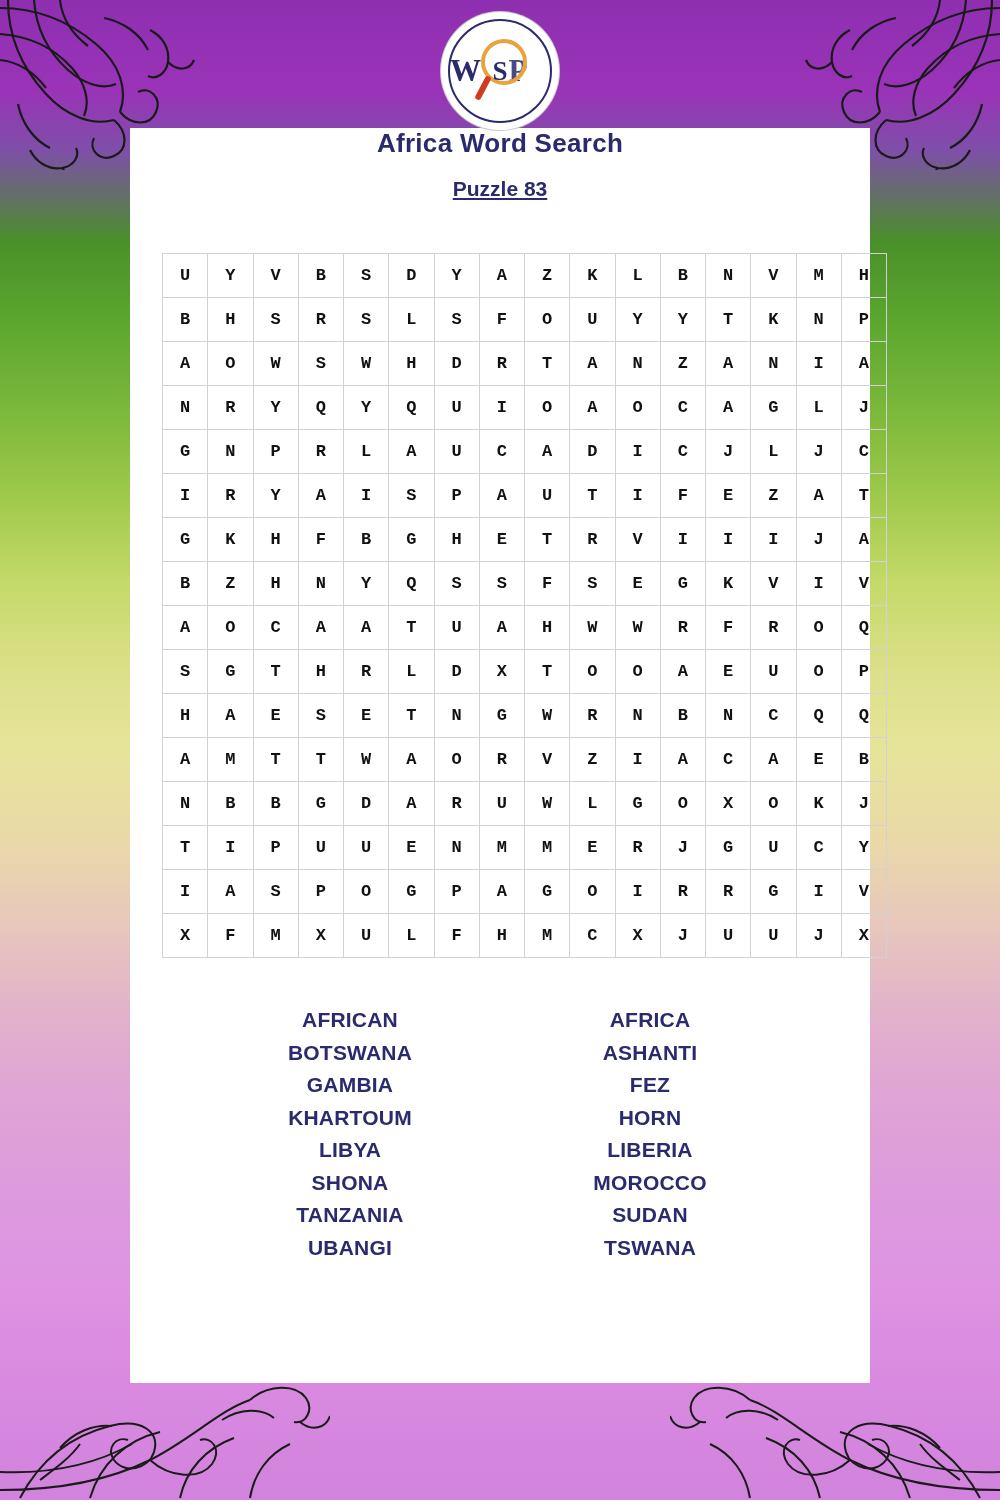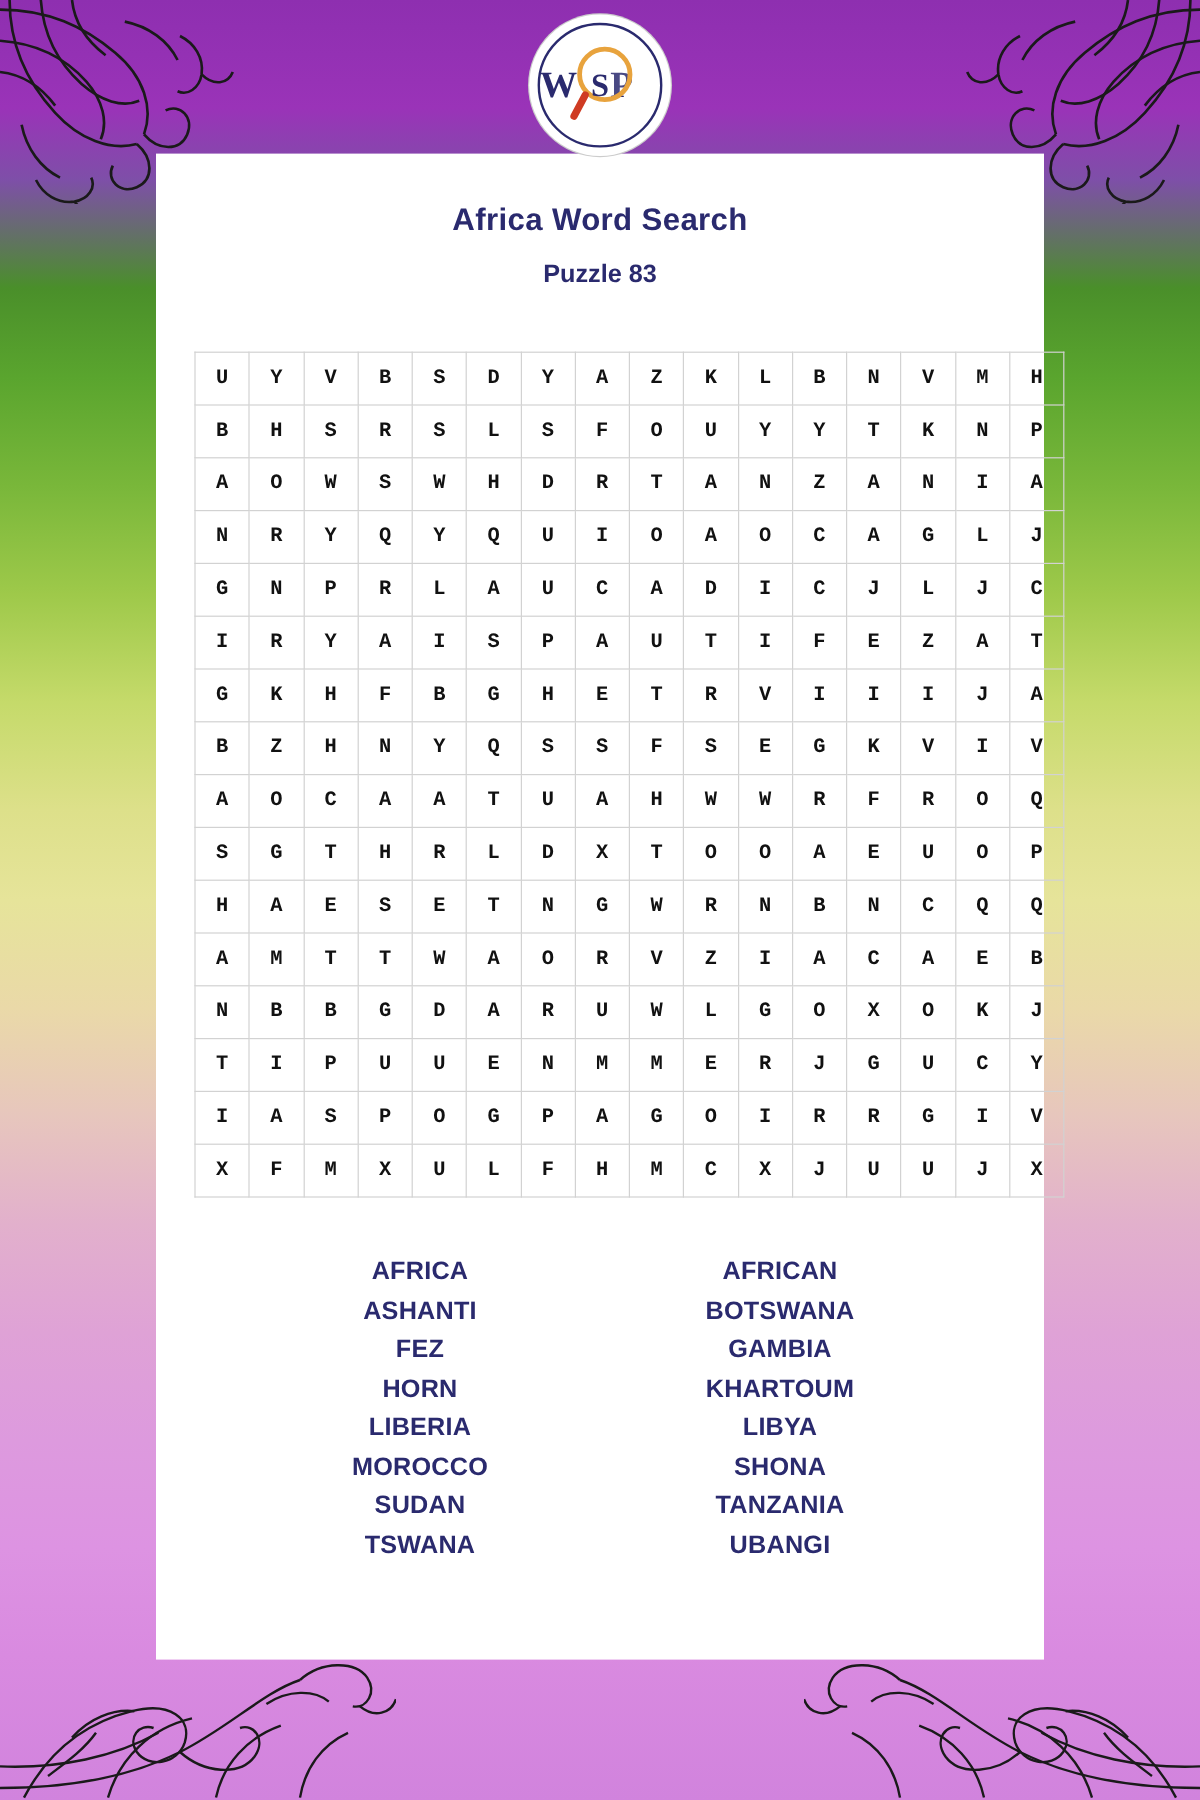--- a/index.html
+++ b/index.html
@@ -59,34 +59,34 @@
   .sheet {
     position: absolute;
     left: 130px;
     top: 128px;
     width: 740px;
     height: 1255px;
     background: #ffffff;
   }
   .title {
     margin: 0;
-    padding-top: 40px;
     text-align: center;
     font-size: 26px;
     font-weight: bold;
     color: #2a2a6e;
     letter-spacing: 0.3px;
   }
   .subtitle {
     margin: 0;
     padding-top: 18px;
     text-align: center;
     font-size: 21px;
     font-weight: bold;
     color: #2a2a6e;
+    text-decoration: underline;
   }
   .grid-wrap {
     margin: 52px auto 0 auto;
     width: 676px;
   }
   table.grid {
     border-collapse: collapse;
     width: 676px;
     table-layout: fixed;
   }
@@ -577,40 +577,40 @@
               <td>U</td>
               <td>U</td>
               <td>J</td>
               <td>X</td>
             </tr>
           </tbody>
       </table>
     </div>
 
     <div class="words">
+      <div class="words-col" id="words-right">
+          <div class="word">AFRICAN</div>
+          <div class="word">BOTSWANA</div>
+          <div class="word">GAMBIA</div>
+          <div class="word">KHARTOUM</div>
+          <div class="word">LIBYA</div>
+          <div class="word">SHONA</div>
+          <div class="word">TANZANIA</div>
+          <div class="word">UBANGI</div>
+        </div>
       <div class="words-col" id="words-left">
           <div class="word">AFRICA</div>
           <div class="word">ASHANTI</div>
           <div class="word">FEZ</div>
           <div class="word">HORN</div>
           <div class="word">LIBERIA</div>
           <div class="word">MOROCCO</div>
           <div class="word">SUDAN</div>
           <div class="word">TSWANA</div>
         </div>
-      <div class="words-col" id="words-right">
-          <div class="word">AFRICAN</div>
-          <div class="word">BOTSWANA</div>
-          <div class="word">GAMBIA</div>
-          <div class="word">KHARTOUM</div>
-          <div class="word">LIBYA</div>
-          <div class="word">SHONA</div>
-          <div class="word">TANZANIA</div>
-          <div class="word">UBANGI</div>
-        </div>
     </div>
   </div>
 
   <div class="logo">
     <div class="logo-inner">
       <div class="logo-letters">
         <span>W</span><span style="opacity:0">&nbsp;&nbsp;</span><span>P</span>
       </div>
       <div class="logo-mag"></div>
       <div class="logo-handle"></div>

